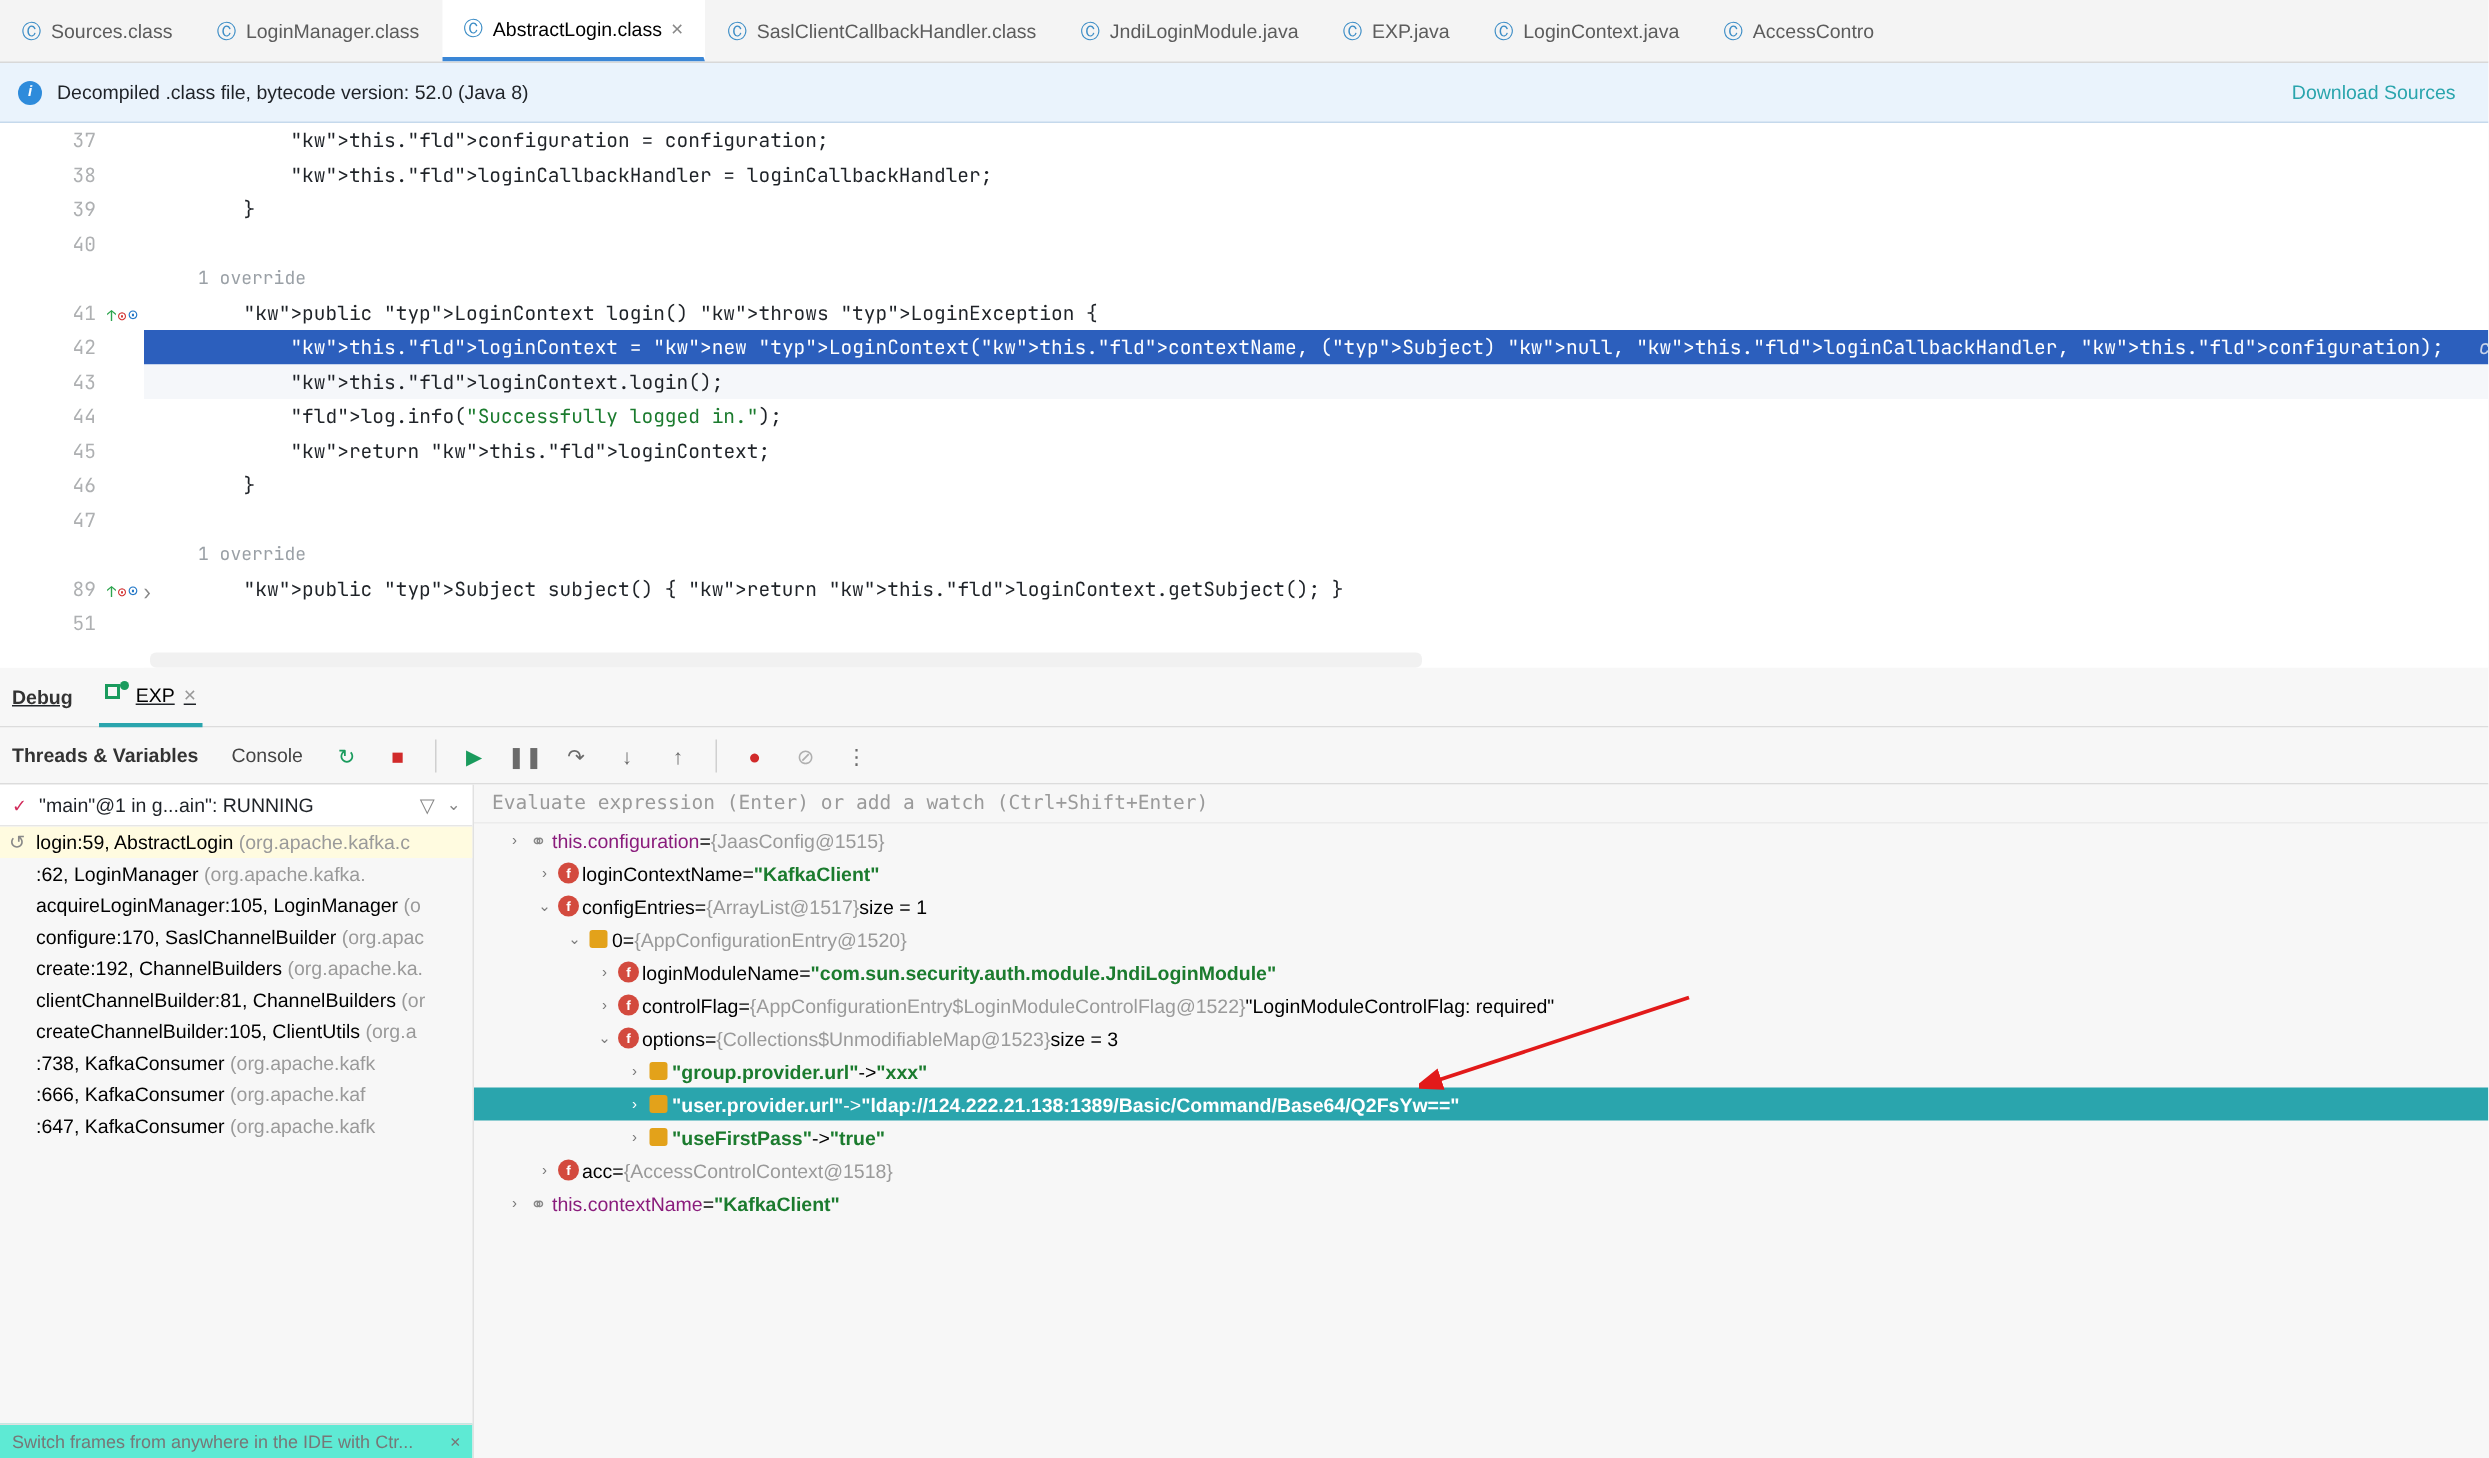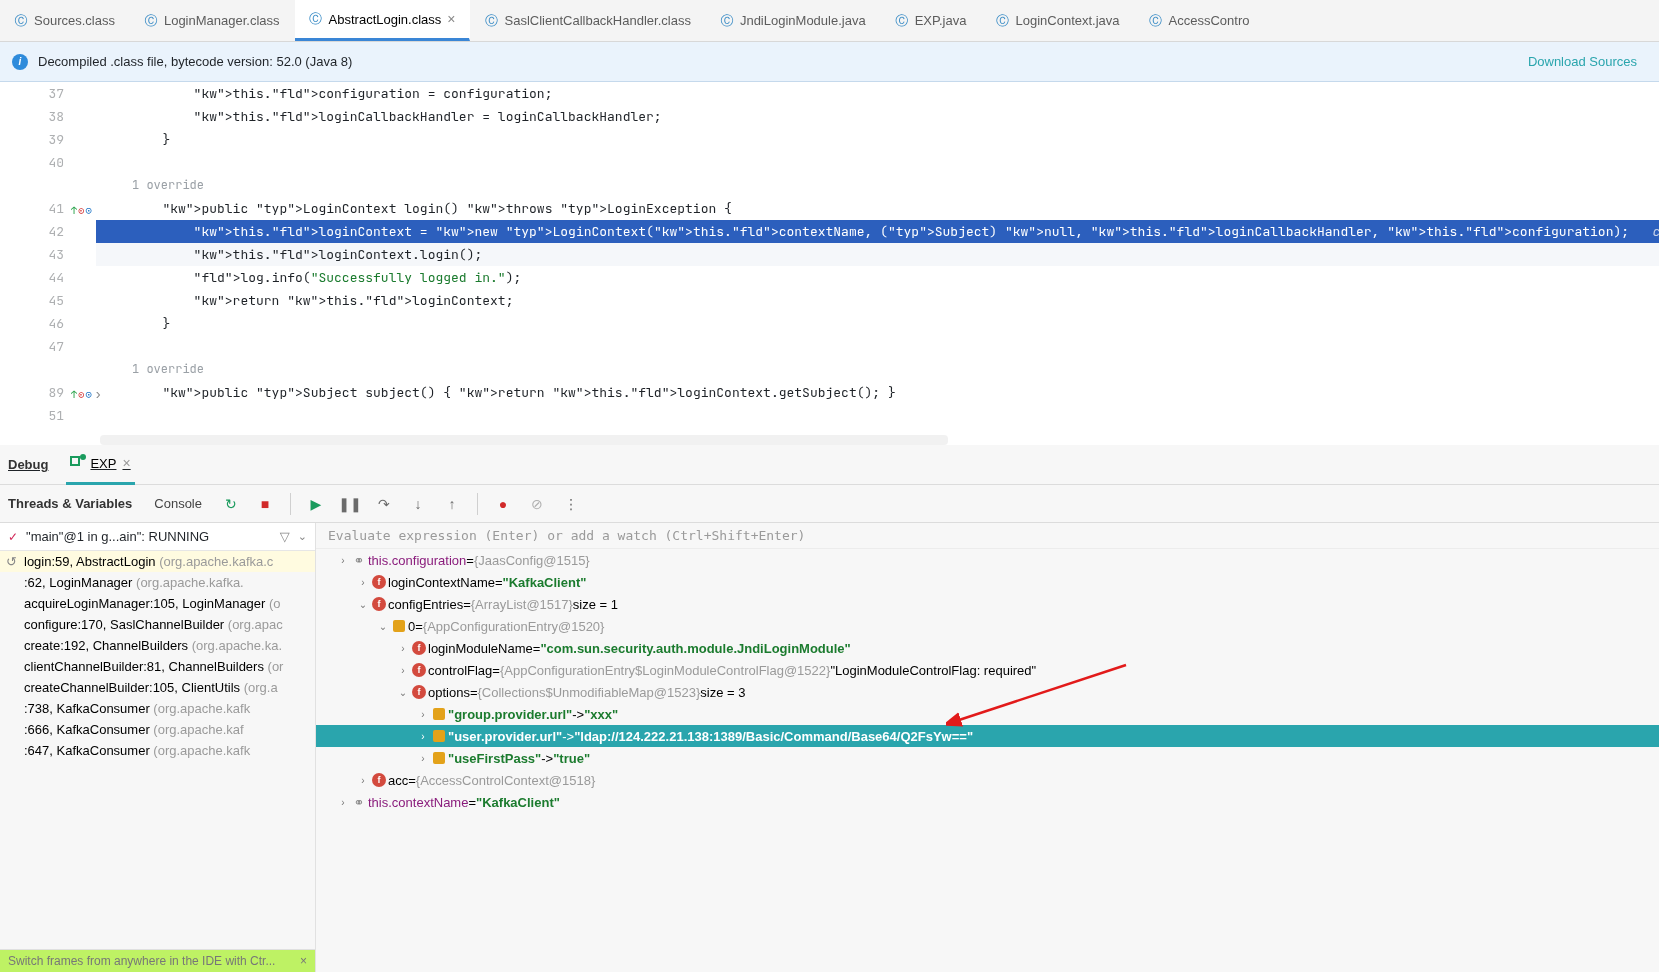--- a/index.html
+++ b/index.html
@@ -52,21 +52,21 @@
 .debug-body { display: flex; flex: 1; overflow: hidden; }
 .frames-col { width: 316px; background: #f7f7f7; border-right: 1px solid #e1e1e1; display: flex; flex-direction: column; overflow: hidden; }
 .frame-header { display: flex; align-items: center; padding: 4px 8px; gap: 8px; background: #fff; border-bottom: 1px solid #e6e6e6; height: 28px; }
 .frame-header .check { color: #d12a5a; font-size: 12px; }
 .frame-list { flex: 1; overflow: hidden; font-size: 13px; }
 .frame-item { padding: 3px 8px 3px 24px; white-space: nowrap; overflow: hidden; text-overflow: ellipsis; cursor: pointer; position: relative; }
 .frame-item.top { background: #fffbe0; }
 .frame-item.top::before { content: "↺"; position: absolute; left: 6px; color: #888; }
 .frame-loc { color: #000; }
 .frame-cls { color: #9a9a9a; }
-.hint-bar { display: flex; align-items: center; justify-content: space-between; padding: 4px 8px; background: #bef264; font-size: 12px; color: #777; border-top: 1px solid #e0e0e0; }
+.hint-bar { display: flex; align-items: center; justify-content: space-between; padding: 4px 8px; background: #5eead4; font-size: 12px; color: #777; border-top: 1px solid #e0e0e0; }
 
 .vars-col { flex: 1; display: flex; flex-direction: column; background: #f7f7f7; }
 .eval-bar { padding: 5px 12px; color: #9a9a9a; font-family: "Menlo", monospace; background: #f7f7f7; border-bottom: 1px solid #ececec; }
 .vars-tree { flex: 1; overflow: hidden; font-size: 13px; }
 .tree-row { display: flex; align-items: center; padding: 2px 4px; white-space: nowrap; cursor: pointer; height: 22px; }
 .tree-row.selected { background: #2aa5ad; color: #fff; }
 .tree-row .arrow { width: 14px; display: inline-block; text-align: center; color: #7a7a7a; font-size: 10px; }
 .tree-row .ficon { width: 18px; display: inline-flex; align-items: center; justify-content: center; }
 .f-circle { width: 14px; height: 14px; border-radius: 50%; display: inline-flex; align-items: center; justify-content: center; font-size: 9px; color: #fff; font-weight: bold; }
 .f-red { background: #d34a3e; }

